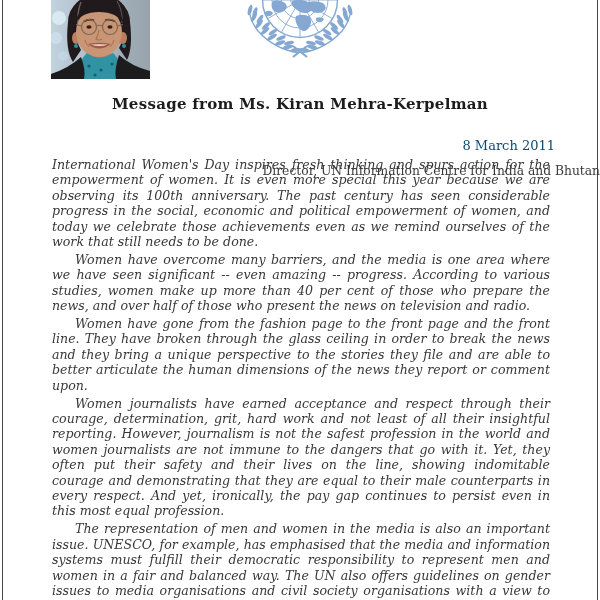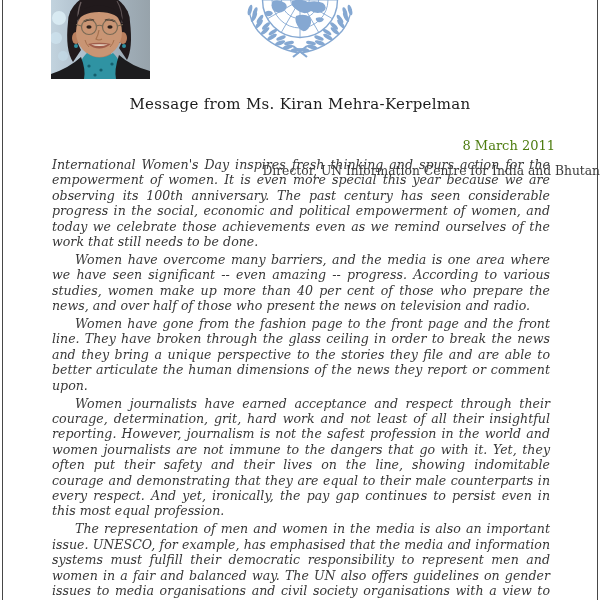--- a/index.html
+++ b/index.html
@@ -7,29 +7,29 @@
     position:relative;width:600px;height:600px;background:#ffffff;
     overflow:hidden;font-family:"DejaVu Serif","Liberation Serif",serif;
   }
   .edge{position:absolute;top:0;width:1px;height:600px;background:#474747;}
   .edge.left{left:2px;}
   .edge.right{left:597px;}
   .portrait{position:absolute;left:51px;top:0;width:99px;height:79px;}
   .emblem{position:absolute;left:240px;top:0;width:120px;height:58px;}
   .doc-title{
     position:absolute;top:95px;left:0;width:100%;text-align:center;
-    font-size:15px;font-weight:normal;color:#1c1c1c;letter-spacing:0.3px;
+    font-size:15px;font-weight:bold;color:#1c1c1c;letter-spacing:0.3px;
   }
   .doc-subtitle{
     position:absolute;top:119px;left:0;width:100%;text-align:right;
     font-size:12.3px;color:#3a3a3a;margin-top:45px;
   }
   .doc-date{
     position:absolute;top:138px;right:45px;text-align:right;
-    font-size:13px;color:#4d7c0f;
+    font-size:13px;color:#0c4a6e;
   }
   .body-text{
     position:absolute;left:52px;top:157px;width:498px;
     font-size:12.6px;line-height:15.4px;text-align:justify;color:#383838;
   }
   .body-text p{margin:0 0 2.5px 0;text-indent:23px;font-style:italic;}
   .body-text p.no-indent{text-indent:0;}
 </style>
 </head>
 <body>

